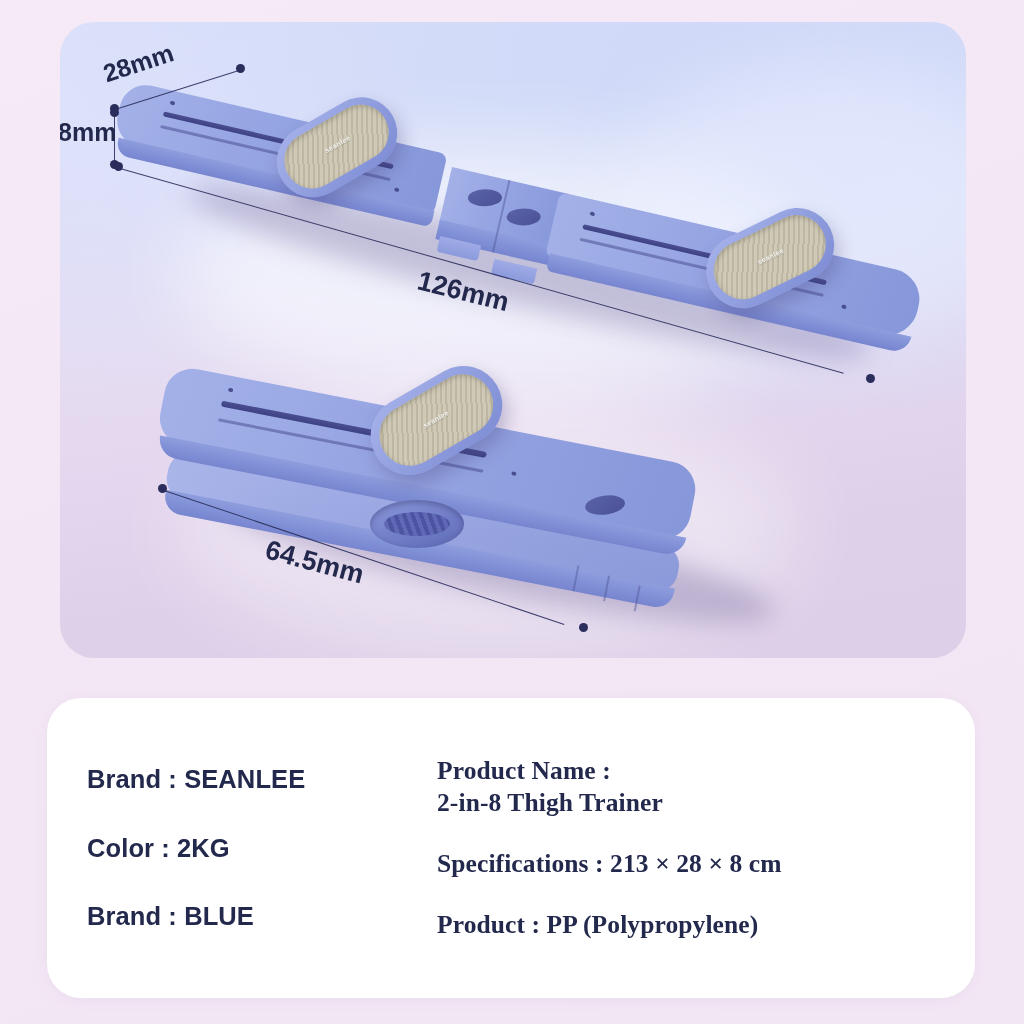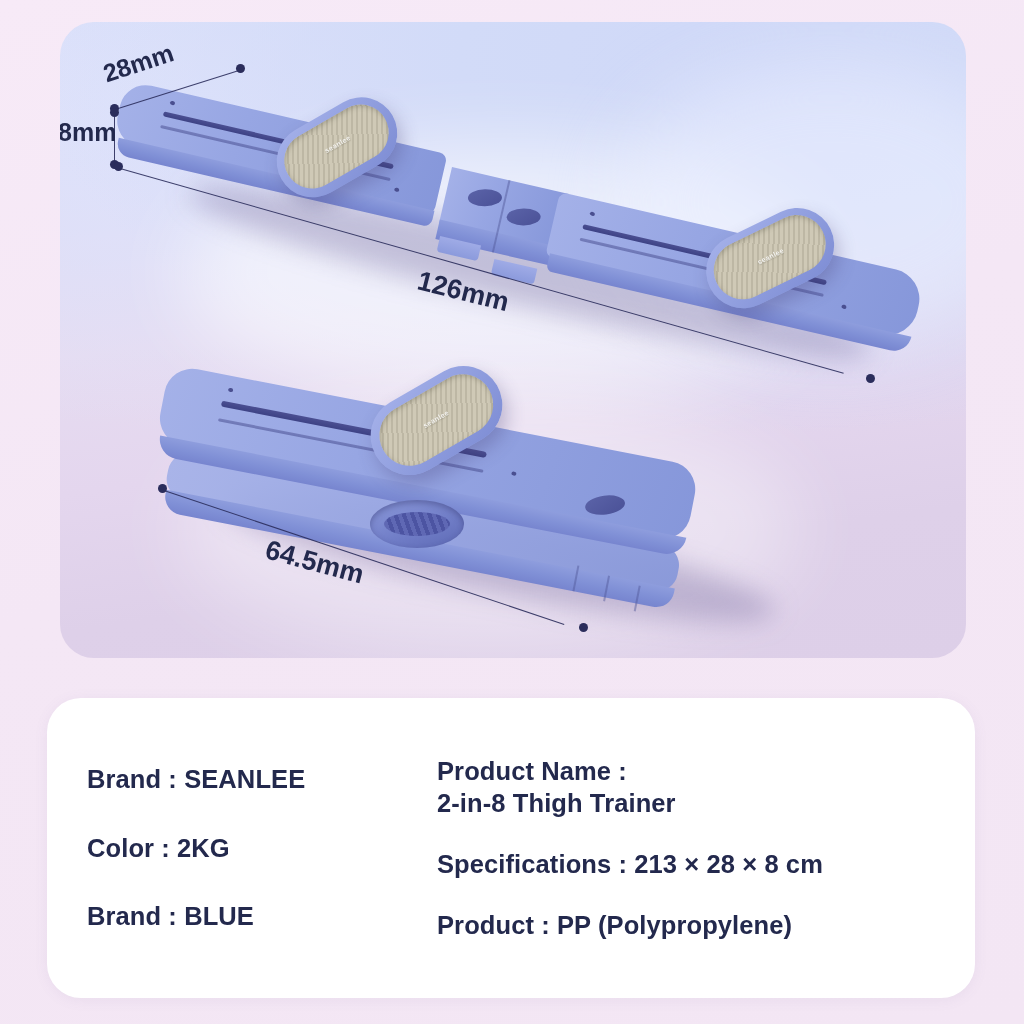--- a/index.html
+++ b/index.html
@@ -177,20 +177,21 @@
   }
   #info-col-left {
     width: 380px;
     padding-left: 40px;
     gap: 36px;
   }
   #info-col-right {
     flex: 1;
     padding-left: 10px;
     gap: 28px;
+    font-family: Liberation Serif, serif;
   }
   .info-line {
     color: #23294d;
     font-size: 25.5px;
     font-weight: bold;
     line-height: 1.28;
     letter-spacing: .1px;
   }
   #info-col-right .info-line { font-size: 25.5px; }
 </style>

